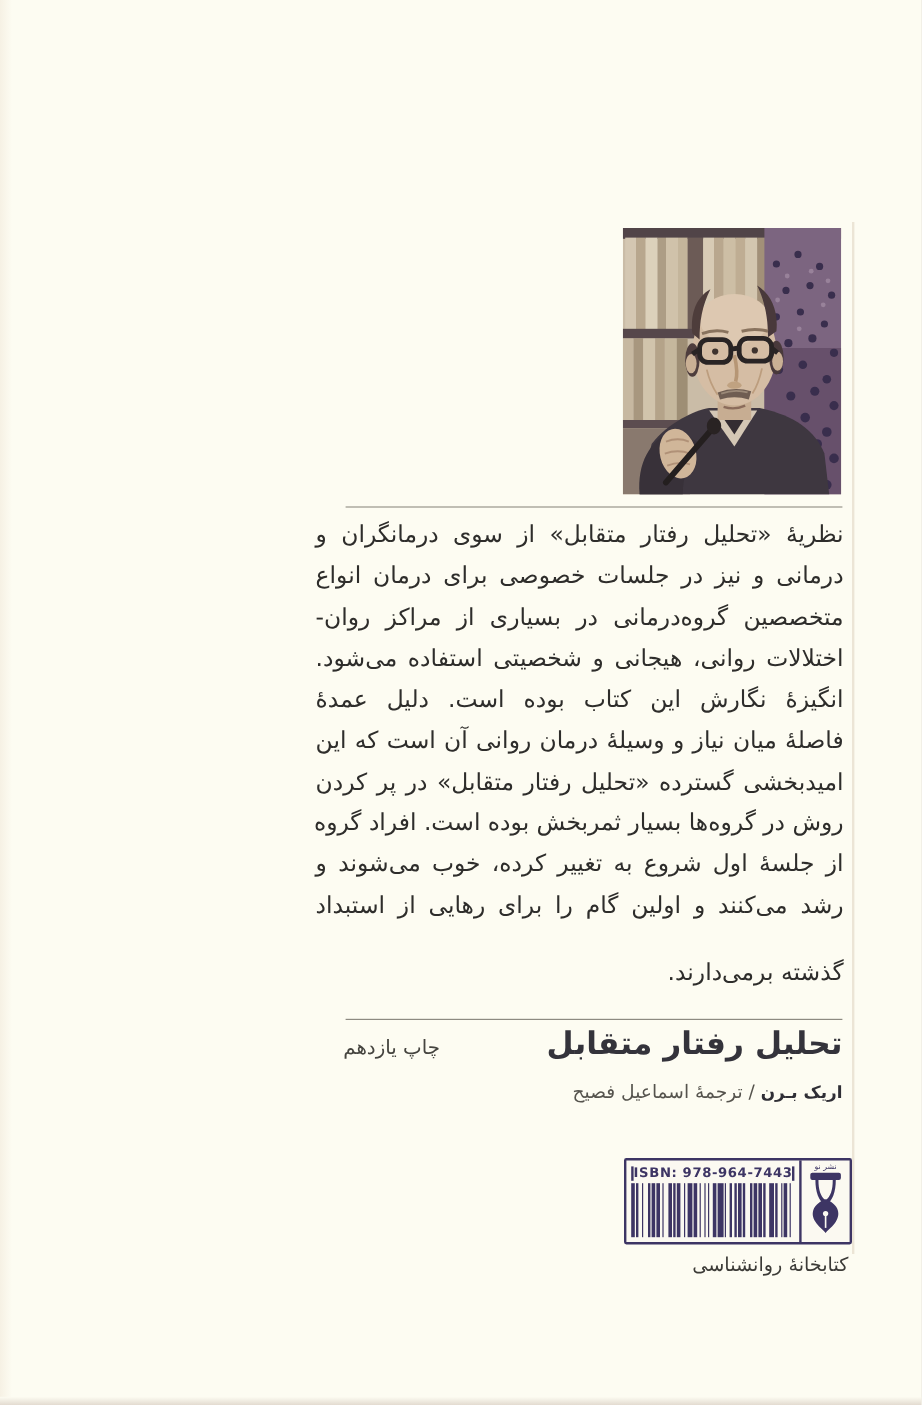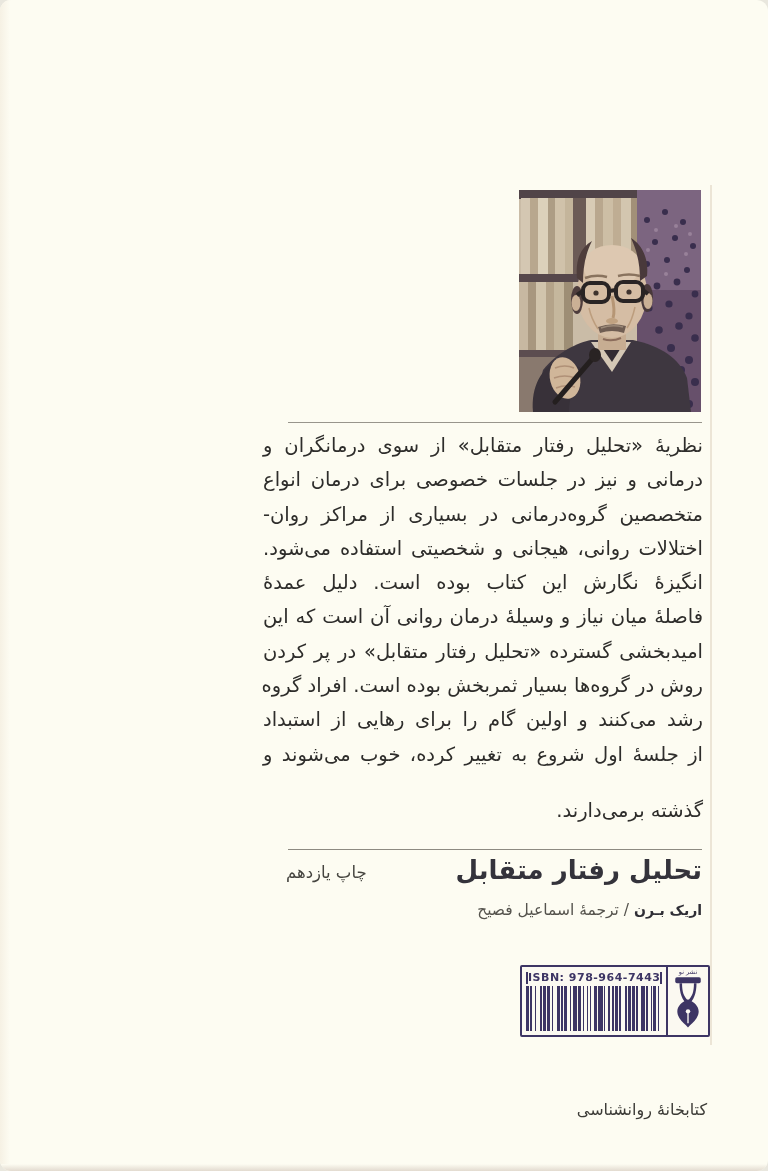--- a/index.html
+++ b/index.html
@@ -1,20 +1,19 @@
 <!DOCTYPE html>
 <html lang="fa"><head>
 <meta charset="utf-8">
 <style>
   html,body{margin:0;padding:0;background:#e9e7de;}
   .page{
     position:relative;width:768px;height:1171px;margin:0 auto;
     background:#fdfcf2;overflow:hidden;
     font-family:"DejaVu Sans",sans-serif;
-    border-radius:11px;
   }
   
   .edge-left{position:absolute;left:0;top:0;width:10px;height:1171px;
     background:linear-gradient(90deg,#f6f1e4,#fdfcf2);pointer-events:none;}
   .edge-bottom{position:absolute;left:0;bottom:0;width:768px;height:7px;
     background:linear-gradient(#fdfcf2,#e2dacf);pointer-events:none;}
   .edge-right-line{position:absolute;left:710px;top:185px;width:2px;height:860px;
     background:#ece5d6;pointer-events:none;}
 
   
@@ -70,21 +69,21 @@
 
   .logo-cell{
     width:42px;border-left:2px solid #3d3564;display:flex;flex-direction:column;
     align-items:center;padding-top:2px;box-sizing:border-box;
   }
   .logo-text{font-size:6.5px;color:#3d3564;direction:rtl;line-height:7px;font-weight:normal;}
   .logo-nib{width:34px;height:52px;}
 
   
   .series-label{
-    position:absolute;right:61px;top:1100px;direction:rtl;
+    position:absolute;right:61px;top:1044px;direction:rtl;
     font-size:16px;color:#3c3b37;
   }
 </style>
 </head>
 <body>
 
 <div class="page">
 
   <div class="edge-left"></div>
   <div class="edge-right-line"></div>
@@ -205,22 +204,22 @@
 
   <div class="blurb">
     <div class="blurb-line">نظریۀ «تحلیل رفتار متقابل» از سوی درمانگران و</div>
     <div class="blurb-line">درمانی و نیز در جلسات خصوصی برای درمان انواع</div>
     <div class="blurb-line">متخصصین گروه‌درمانی در بسیاری از مراکز روان‌-</div>
     <div class="blurb-line">اختلالات روانی، هیجانی و شخصیتی استفاده می‌شود.</div>
     <div class="blurb-line">انگیزۀ نگارش این کتاب بوده است. دلیل عمدۀ</div>
     <div class="blurb-line">فاصلۀ میان نیاز و وسیلۀ درمان روانی آن است که این</div>
     <div class="blurb-line">امیدبخشی گسترده «تحلیل رفتار متقابل» در پر کردن</div>
     <div class="blurb-line">روش در گروه‌ها بسیار ثمربخش بوده است. افراد گروه</div>
+    <div class="blurb-line">از جلسۀ اول شروع به تغییر کرده، خوب می‌شوند و</div>
     <div class="blurb-line">رشد می‌کنند و اولین گام را برای رهایی از استبداد</div>
-    <div class="blurb-line">از جلسۀ اول شروع به تغییر کرده، خوب می‌شوند و</div>
     <div class="blurb-line">گذشته برمی‌دارند.</div>
   </div>
 
   <div class="rule rule-2"></div>
 
   <div class="title">تحلیل رفتار متقابل</div>
   <div class="edition">چاپ یازدهم</div>
   <div class="author-line">
     <span class="author">اریک بـرن</span><span> / ترجمۀ اسماعیل فصیح</span>
   </div>

